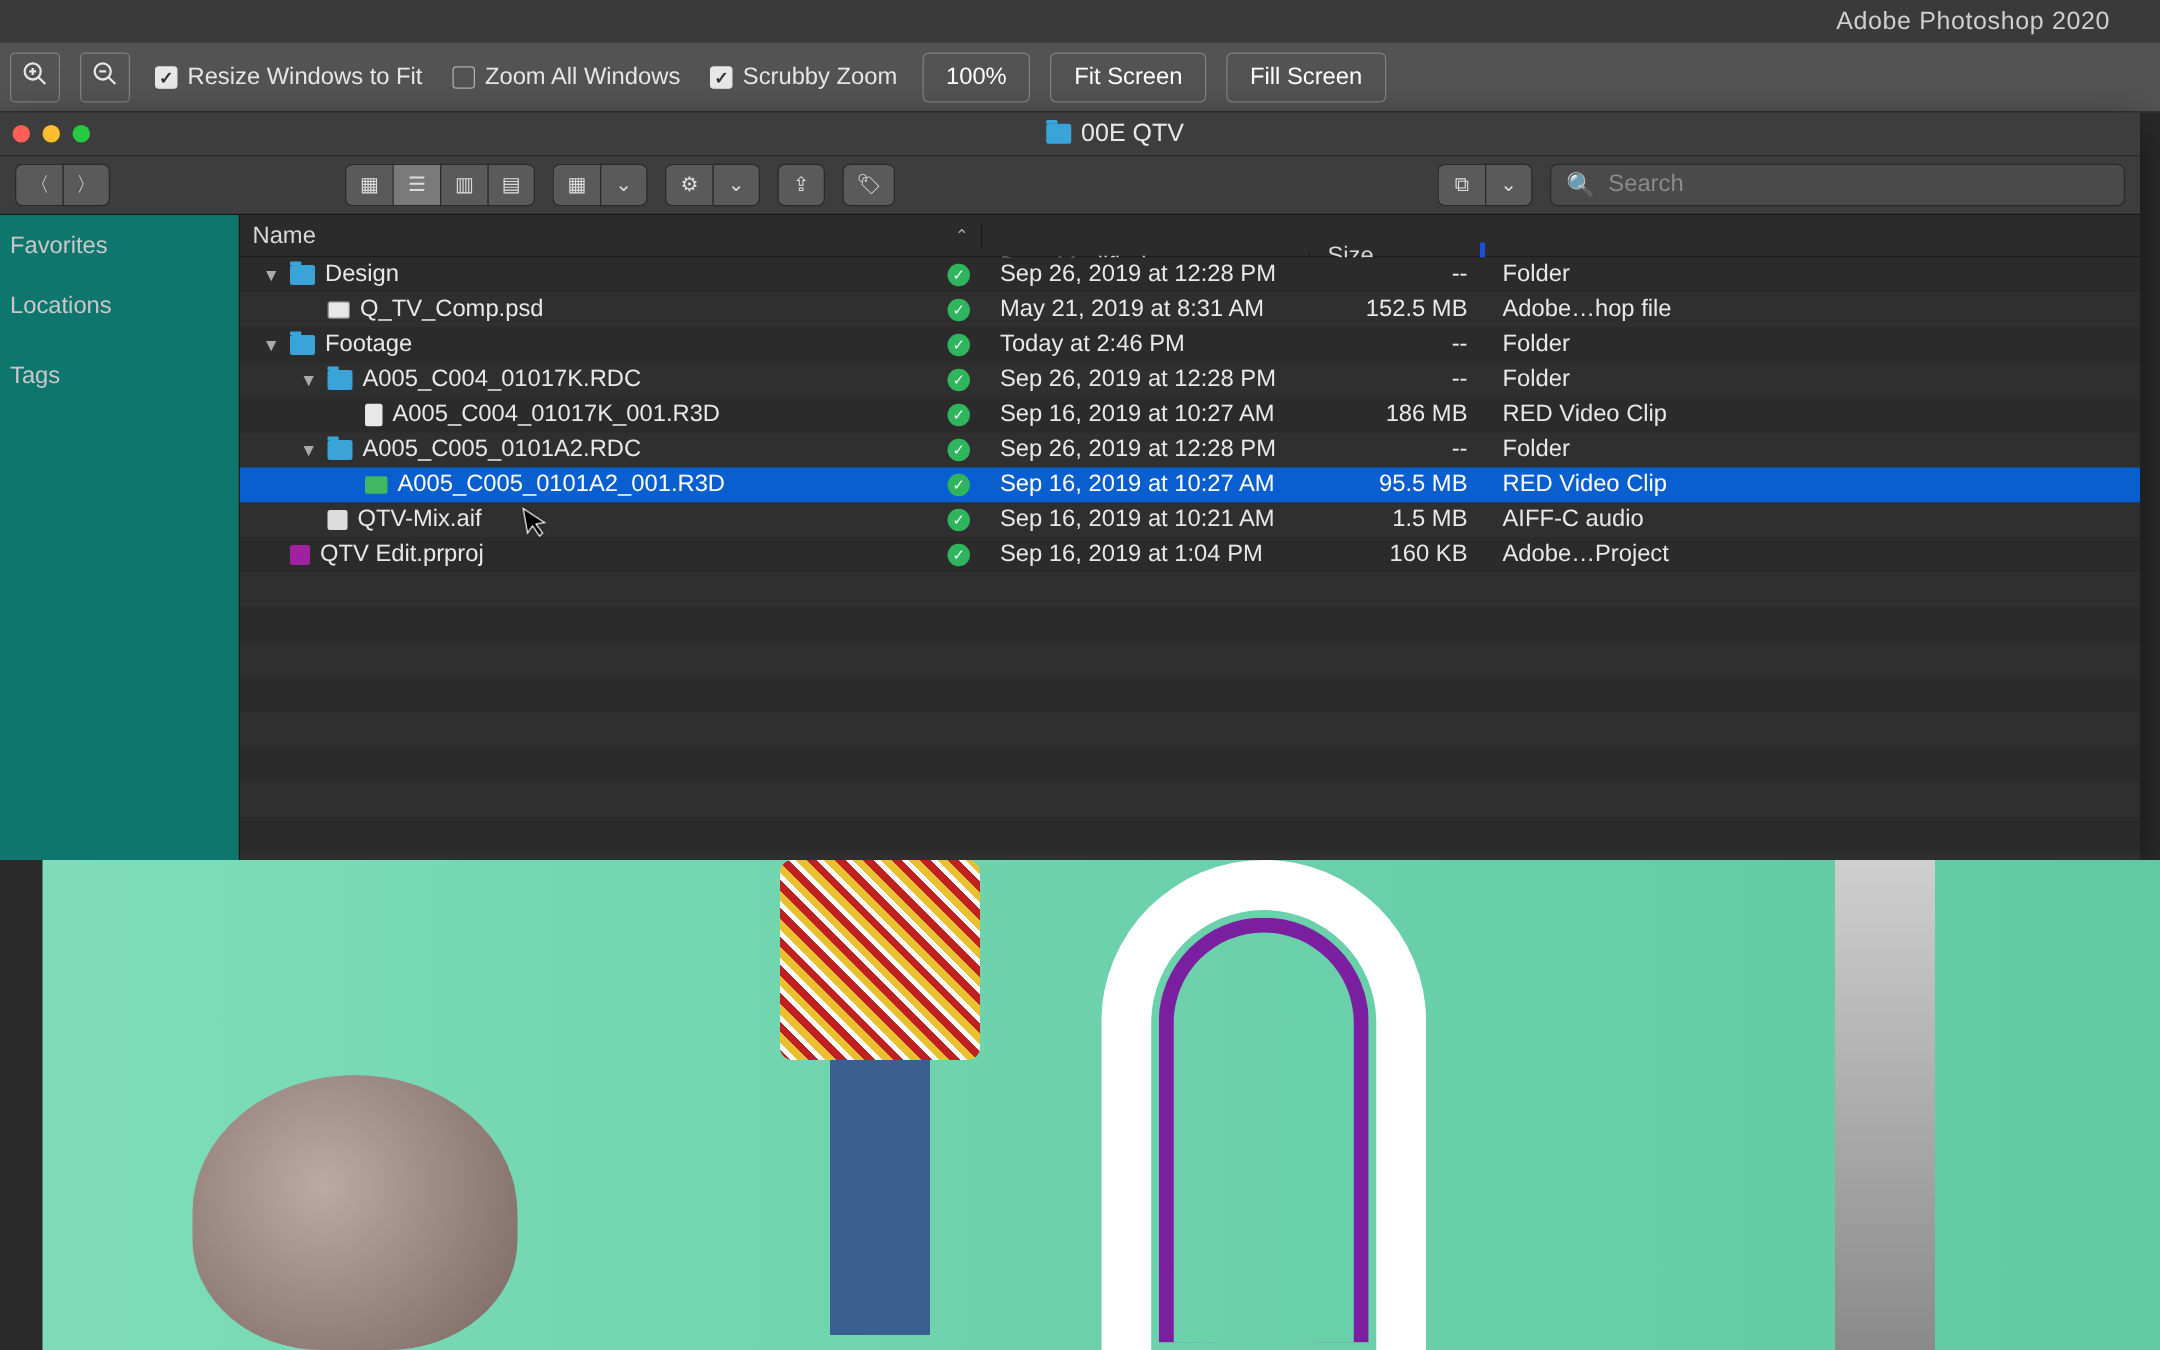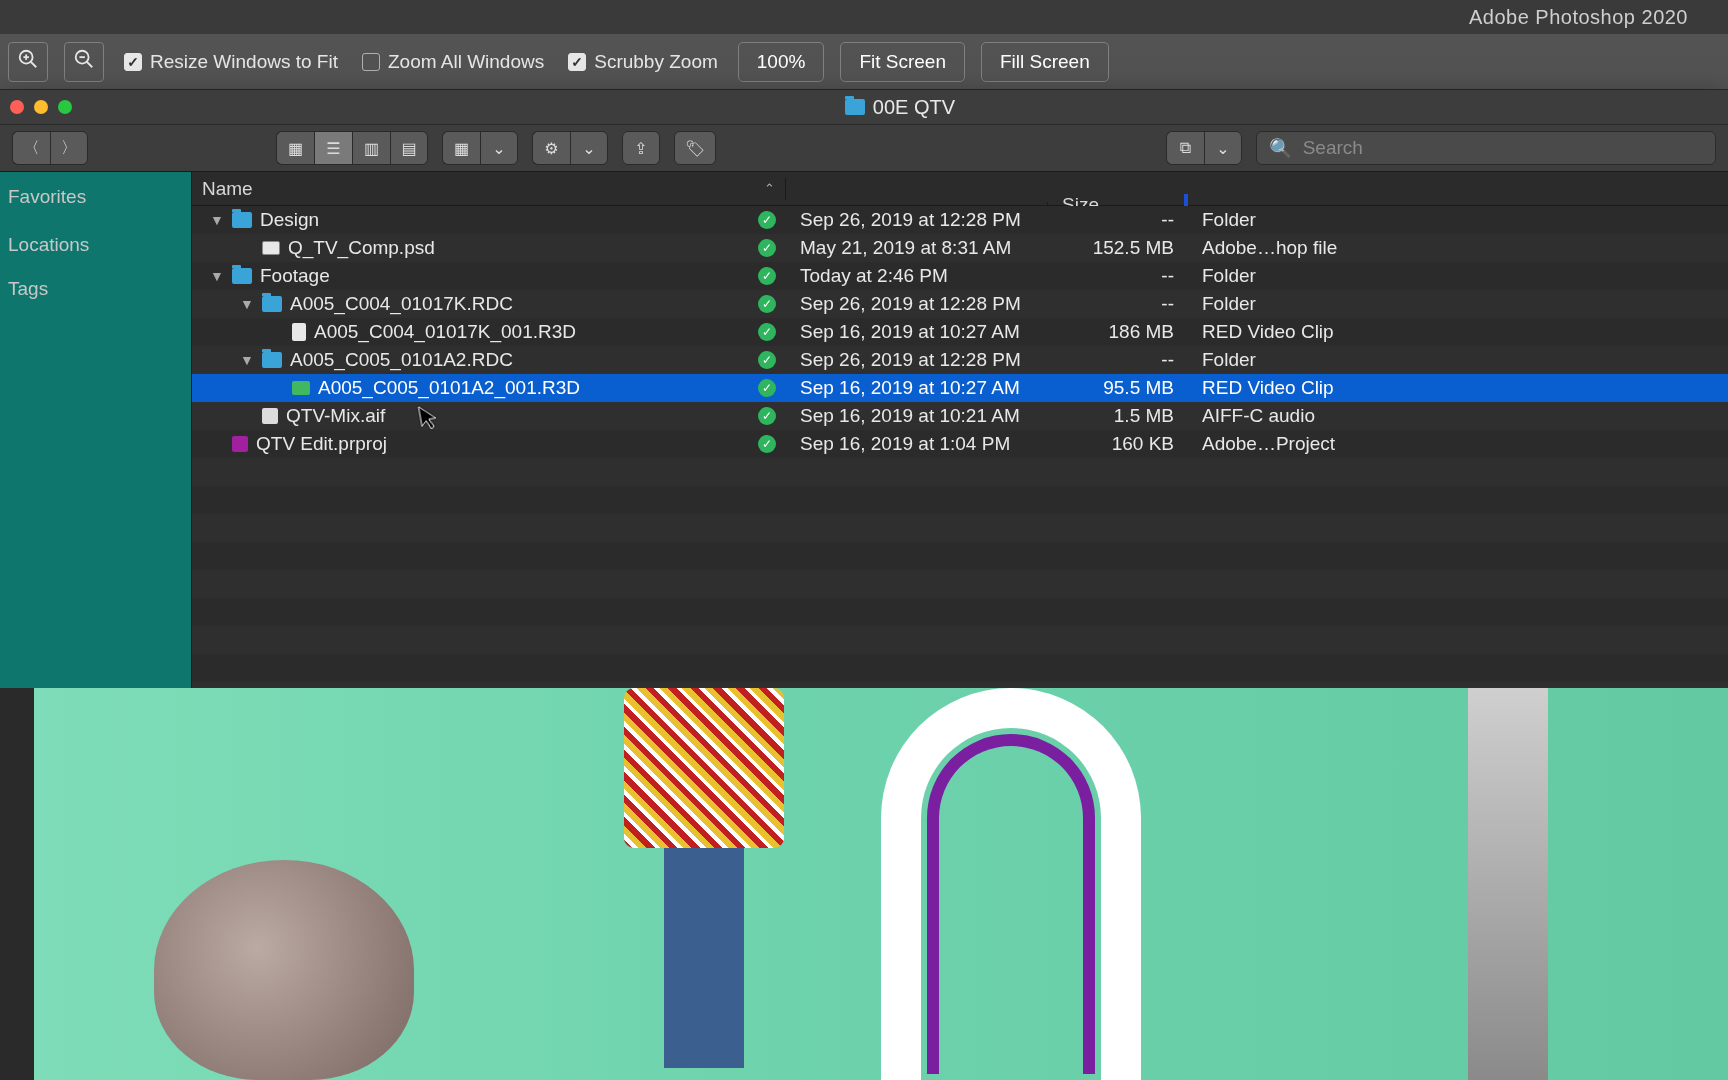--- a/index.html
+++ b/index.html
@@ -12,21 +12,21 @@
   .ps-toolbar { height: 56px; background: #535353; border-bottom: 1px solid #2a2a2a; display: flex; align-items: center; gap: 16px; padding-left: 8px; font-size: 19px; color: #e6e6e6; }
   .tool-btn { width: 40px; height: 40px; background: #535353; border: 1px solid #808080; border-radius: 4px; display: flex; align-items: center; justify-content: center; }
   .zoom-in svg, .zoom-out svg { width: 22px; height: 22px; }
   .chk { display: flex; align-items: center; gap: 8px; padding: 0 4px; }
   .chk .box { width: 18px; height: 18px; border: 1.5px solid #b0b0b0; border-radius: 3px; display:flex; align-items:center; justify-content:center; }
   .chk.checked .box { background: #e8e8e8; border-color:#e8e8e8; }
   .chk.checked .box::after { content:"✓"; color:#333; font-size:14px; font-weight:bold; }
   .ps-btn { padding: 8px 18px; border: 1px solid #808080; border-radius: 5px; background: #535353; color: #ffffff; font-size: 19px; }
 
   
-  .finder { position: absolute; top: 90px; left: 0; right: 0; height: 598px; background: #2b2b2b; box-shadow: 0 10px 30px rgba(0,0,0,.5); }
+  .finder { position: absolute; top: 90px; left: 0; right: 16px; height: 598px; background: #2b2b2b; box-shadow: 0 10px 30px rgba(0,0,0,.5); }
   .finder-header { height: 34px; background: #3d3d3d; display:flex; align-items:center; gap:10px; padding:0 10px; }
   .traffic { display:flex; gap:10px; }
   .dot { width:14px; height:14px; border-radius:50%; }
   .red{background:#ff5f57;} .yellow{background:#febc2e;} .green{background:#28c840;}
   .finder-title { flex:1; text-align:center; display:flex; align-items:center; justify-content:center; gap:8px; font-size:20px; color:#e8e8e8; }
   .folder-mini { width:20px; height:16px; background:#3aa4d9; border-radius:2px; position:relative; }
   .folder-mini::before{content:"";position:absolute;top:-3px;left:0;width:9px;height:3px;background:#3aa4d9;border-radius:1px 1px 0 0;}
 
   .finder-toolbar { height: 48px; background: #3d3d3d; border-top:1px solid #2a2a2a; border-bottom:1px solid #1a1a1a; display:flex; align-items:center; padding:0 12px; gap:14px; }
   .nav-group{display:flex;}
@@ -205,21 +205,21 @@
     <div class="search-field">
       <span>🔍</span>
       <input type="text" placeholder="Search" style="">
     </div>
   </div>
 
   <div class="finder-body">
     <div class="sidebar">
       <div class="side-item">Favorites</div>
       <div class="side-item" style="margin-top:14px;">Locations</div>
-      <div class="side-item" style="margin-top:10px;">Tags</div>
+      <div class="side-item" style="margin-top:22px;">Tags</div>
     </div>
 
     <div class="list">
       <div class="cols">
         <div class="c-name">
           <span>Name</span>
           <span class="asc">⌃</span>
         </div>
         <div class="c-date">Date Modified</div>
         <div class="c-size">Size</div>

